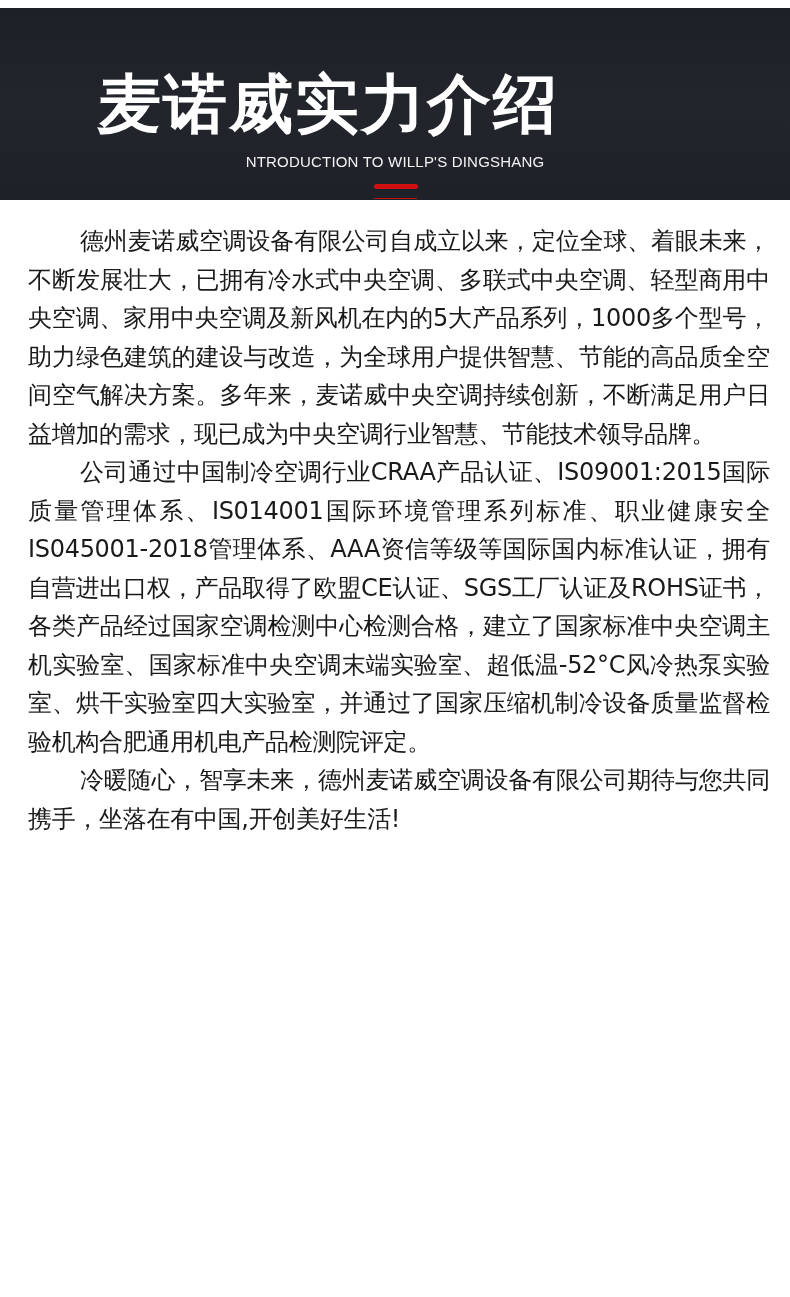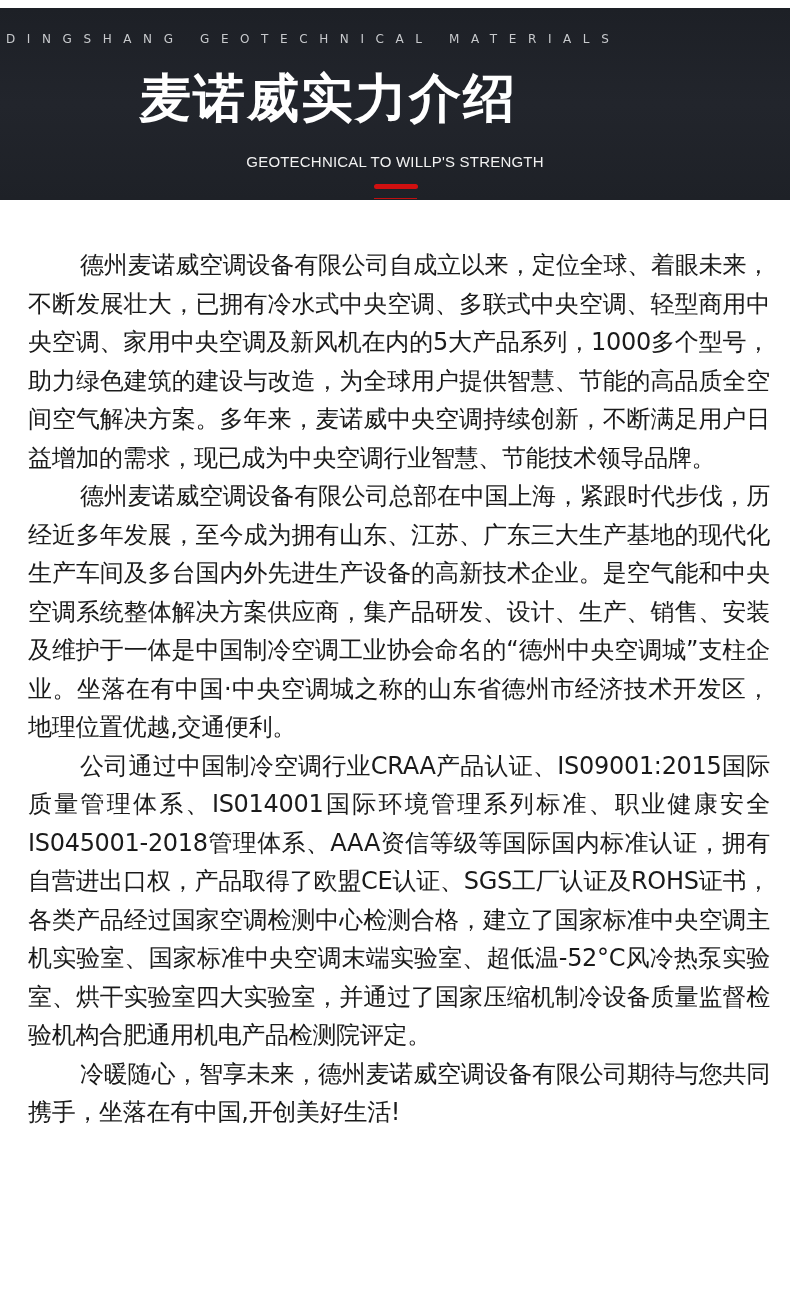--- a/index.html
+++ b/index.html
@@ -15,58 +15,56 @@
   }
   .eyebrow {
     position: absolute; left: 6px; top: 24px; width: 784px;
     font-family: "DejaVu Sans", sans-serif; font-size: 12px;
     color: #c8cacd; letter-spacing: 11.6px; white-space: nowrap;
   }
   .title {
     position: absolute; left: 0; width: 656px; top: 64px;
     text-align: center; color: #ffffff;
     font-family: "DejaVu Sans", sans-serif; font-weight: bold;
-    font-size: 52px; letter-spacing: 2px; line-height: 1;
+    font-size: 64px; letter-spacing: 2px; line-height: 1;
   }
   .subtitle {
     position: absolute; left: 0; width: 790px; top: 145px;
     text-align: center; color: #f2f2f2;
     font-family: "Liberation Sans", sans-serif; font-size: 15px;
     letter-spacing: 0.2px;
   }
   .bar-thick {
     position: absolute; left: 374px; top: 176px; width: 44px; height: 5px;
     background: #d01010; border-radius: 3px;
   }
   .bar-thin {
     position: absolute; left: 374px; top: 190px; width: 43px; height: 1px;
     background: #c01010;
   }
   .content {
     padding: 22px 20px 0 28px;
     color: #1a1a1a;
     font-family: "DejaVu Sans", sans-serif;
-    font-size: 24px; line-height: 38.5px; margin-top: 24px;
+    font-size: 24px; line-height: 38.5px;
   }
   .para {
     margin: 0; text-indent: 52px; text-align: justify;
     letter-spacing: -0.3px;
   }
 </style>
 </head>
 <body>
 
 <div class="top-gap"></div>
 
 <div class="header">
-  <div class="eyebrow">DINGSHANG GEOTECHNICAL MATERIALS</div>
   <div class="title">麦诺威实力介绍</div>
-  <div class="subtitle">GEOTECHNICAL TO WILLP'S STRENGTH</div>
+  <div class="subtitle">NTRODUCTION TO WILLP'S DINGSHANG</div>
   <div class="bar-thick"></div>
   <div class="bar-thin"></div>
 </div>
 
 <div class="content">
   <p class="para">德州麦诺威空调设备有限公司自成立以来，定位全球、着眼未来，不断发展壮大，已拥有冷水式中央空调、多联式中央空调、轻型商用中央空调、家用中央空调及新风机在内的5大产品系列，1000多个型号，助力绿色建筑的建设与改造，为全球用户提供智慧、节能的高品质全空间空气解决方案。多年来，麦诺威中央空调持续创新，不断满足用户日益增加的需求，现已成为中央空调行业智慧、节能技术领导品牌。</p>
-  <p class="para">德州麦诺威空调设备有限公司总部在中国上海，紧跟时代步伐，历经近多年发展，至今成为拥有山东、江苏、广东三大生产基地的现代化生产车间及多台国内外先进生产设备的高新技术企业。是空气能和中央空调系统整体解决方案供应商，集产品研发、设计、生产、销售、安装及维护于一体是中国制冷空调工业协会命名的“德州中央空调城”支柱企业。坐落在有中国·中央空调城之称的山东省德州市经济技术开发区，地理位置优越,交通便利。</p>
   <p class="para">公司通过中国制冷空调行业CRAA产品认证、IS09001:2015国际质量管理体系、IS014001国际环境管理系列标准、职业健康安全IS045001-2018管理体系、AAA资信等级等国际国内标准认证，拥有自营进出口权，产品取得了欧盟CE认证、SGS工厂认证及ROHS证书，各类产品经过国家空调检测中心检测合格，建立了国家标准中央空调主机实验室、国家标准中央空调末端实验室、超低温-52°C风冷热泵实验室、烘干实验室四大实验室，并通过了国家压缩机制冷设备质量监督检验机构合肥通用机电产品检测院评定。</p>
   <p class="para">冷暖随心，智享未来，德州麦诺威空调设备有限公司期待与您共同携手，坐落在有中国,开创美好生活!</p>
 </div>
 
 </body></html>

